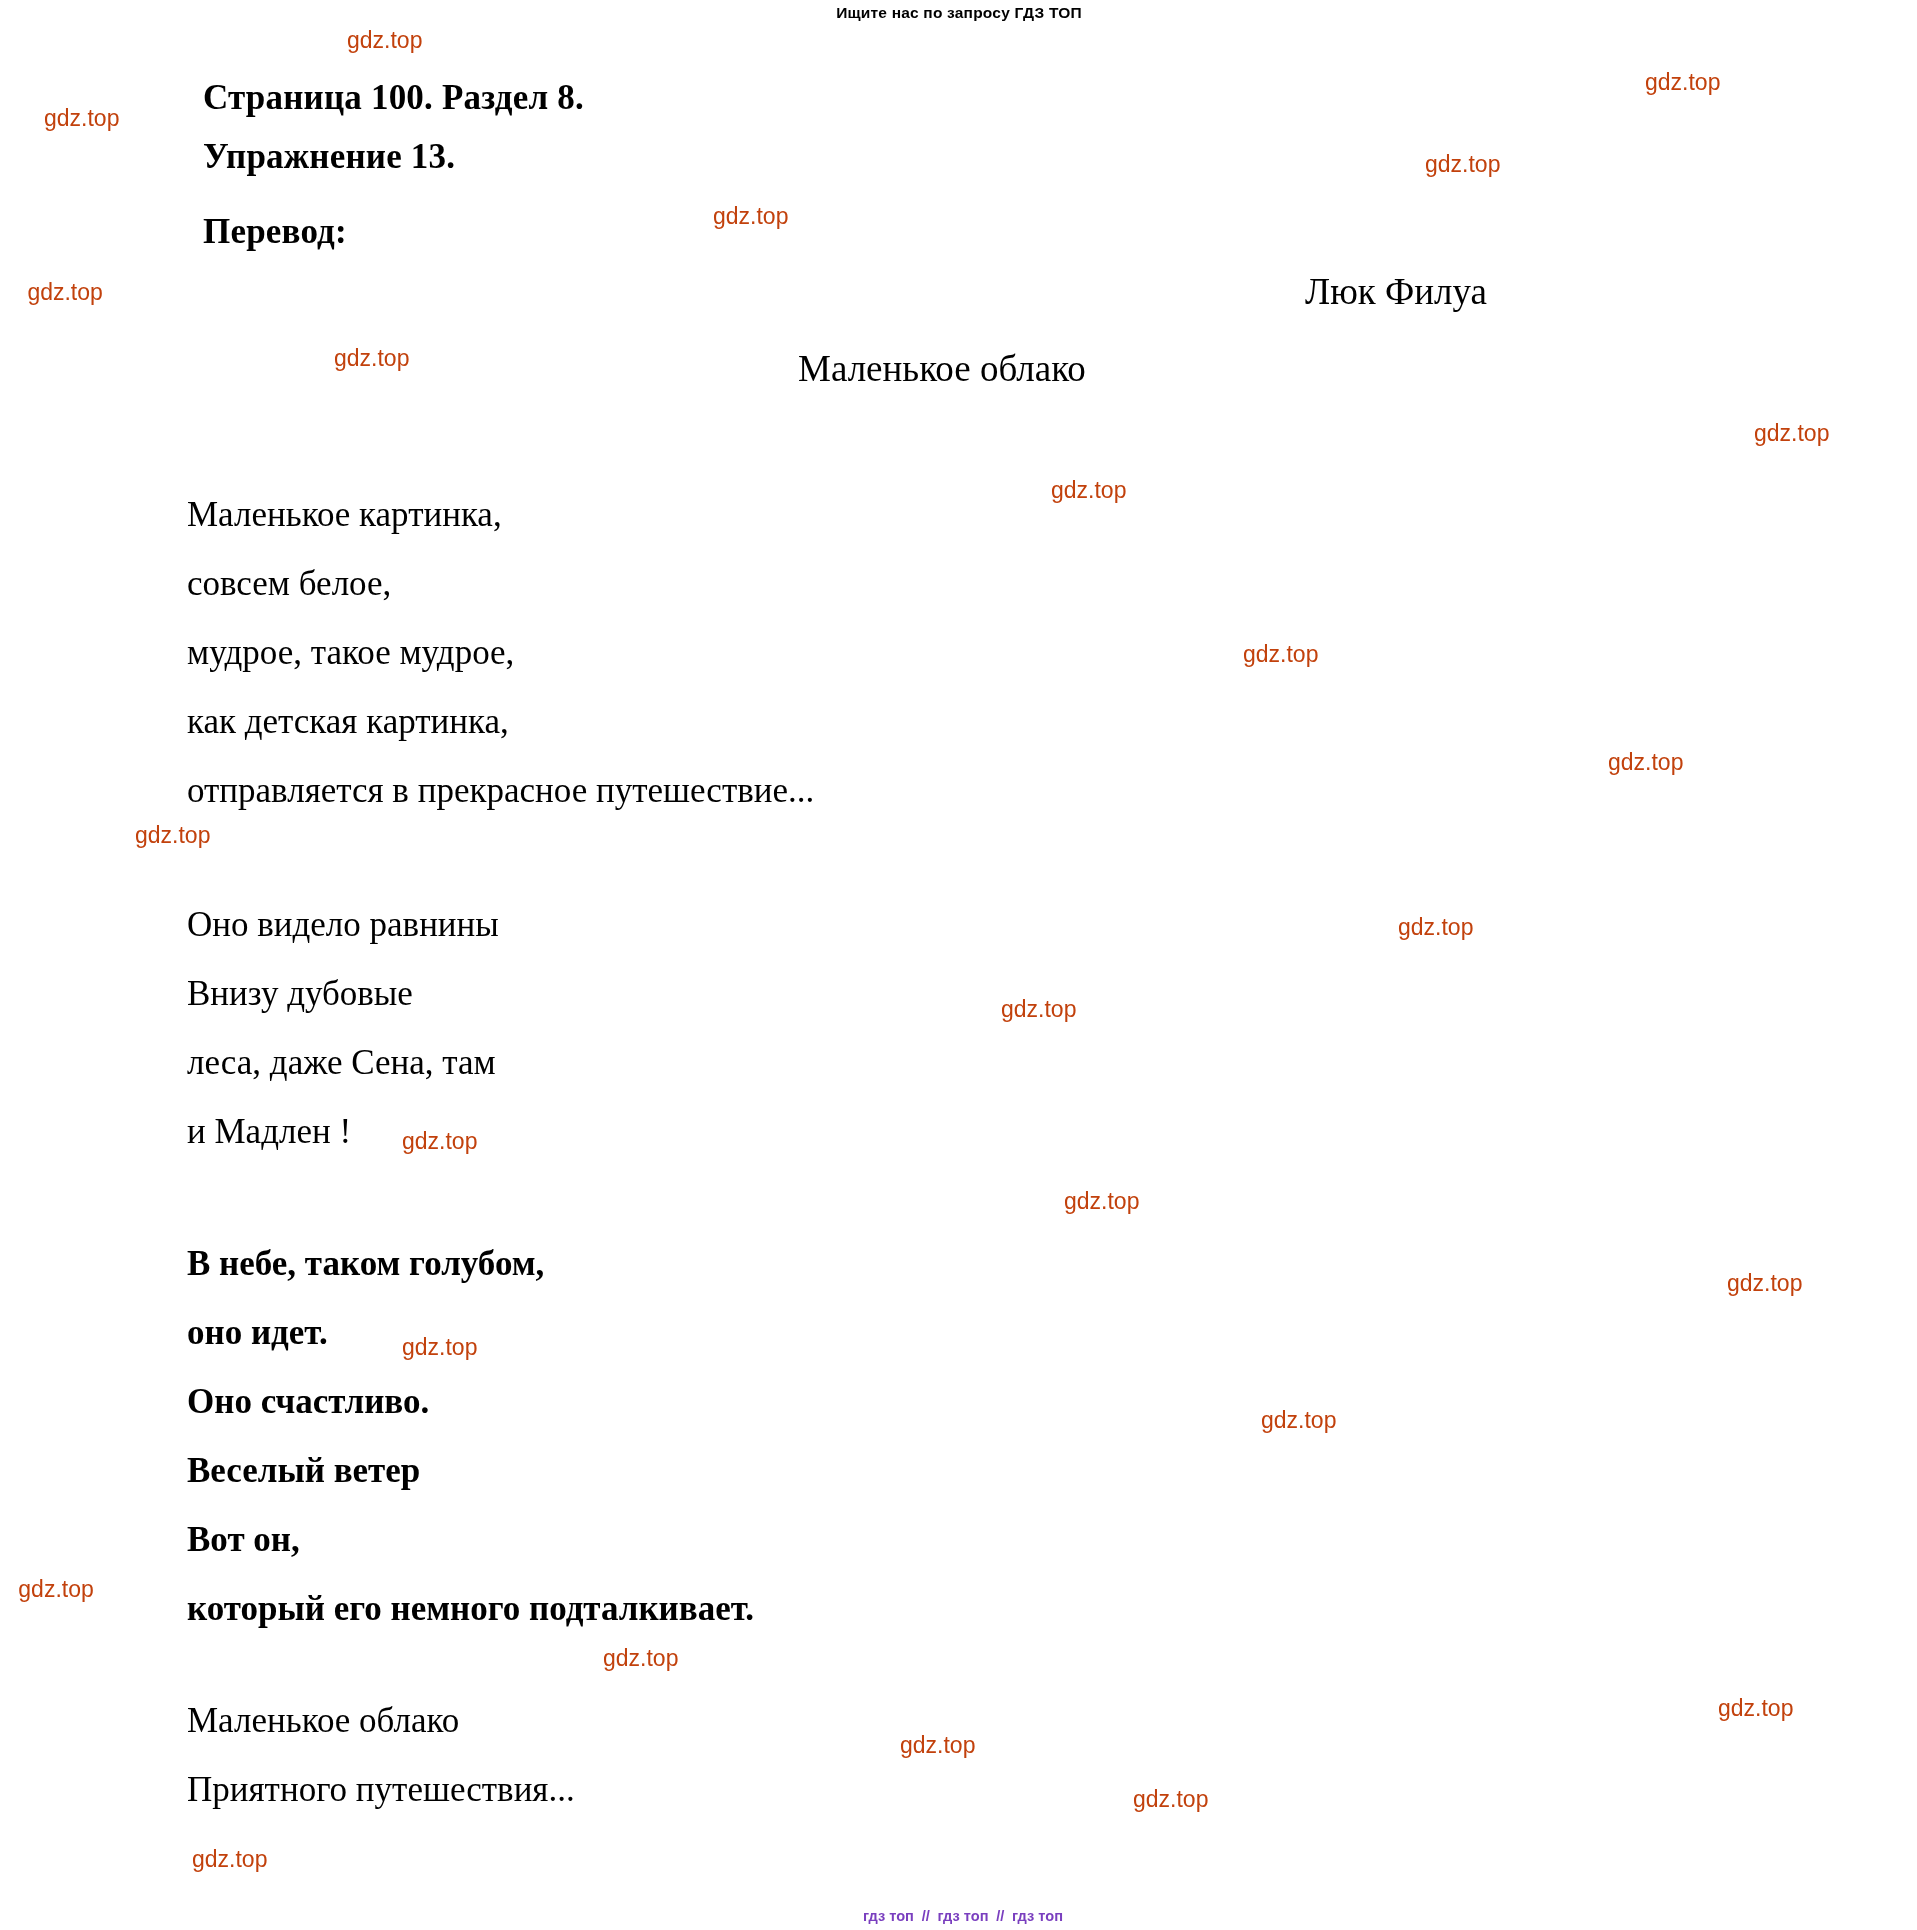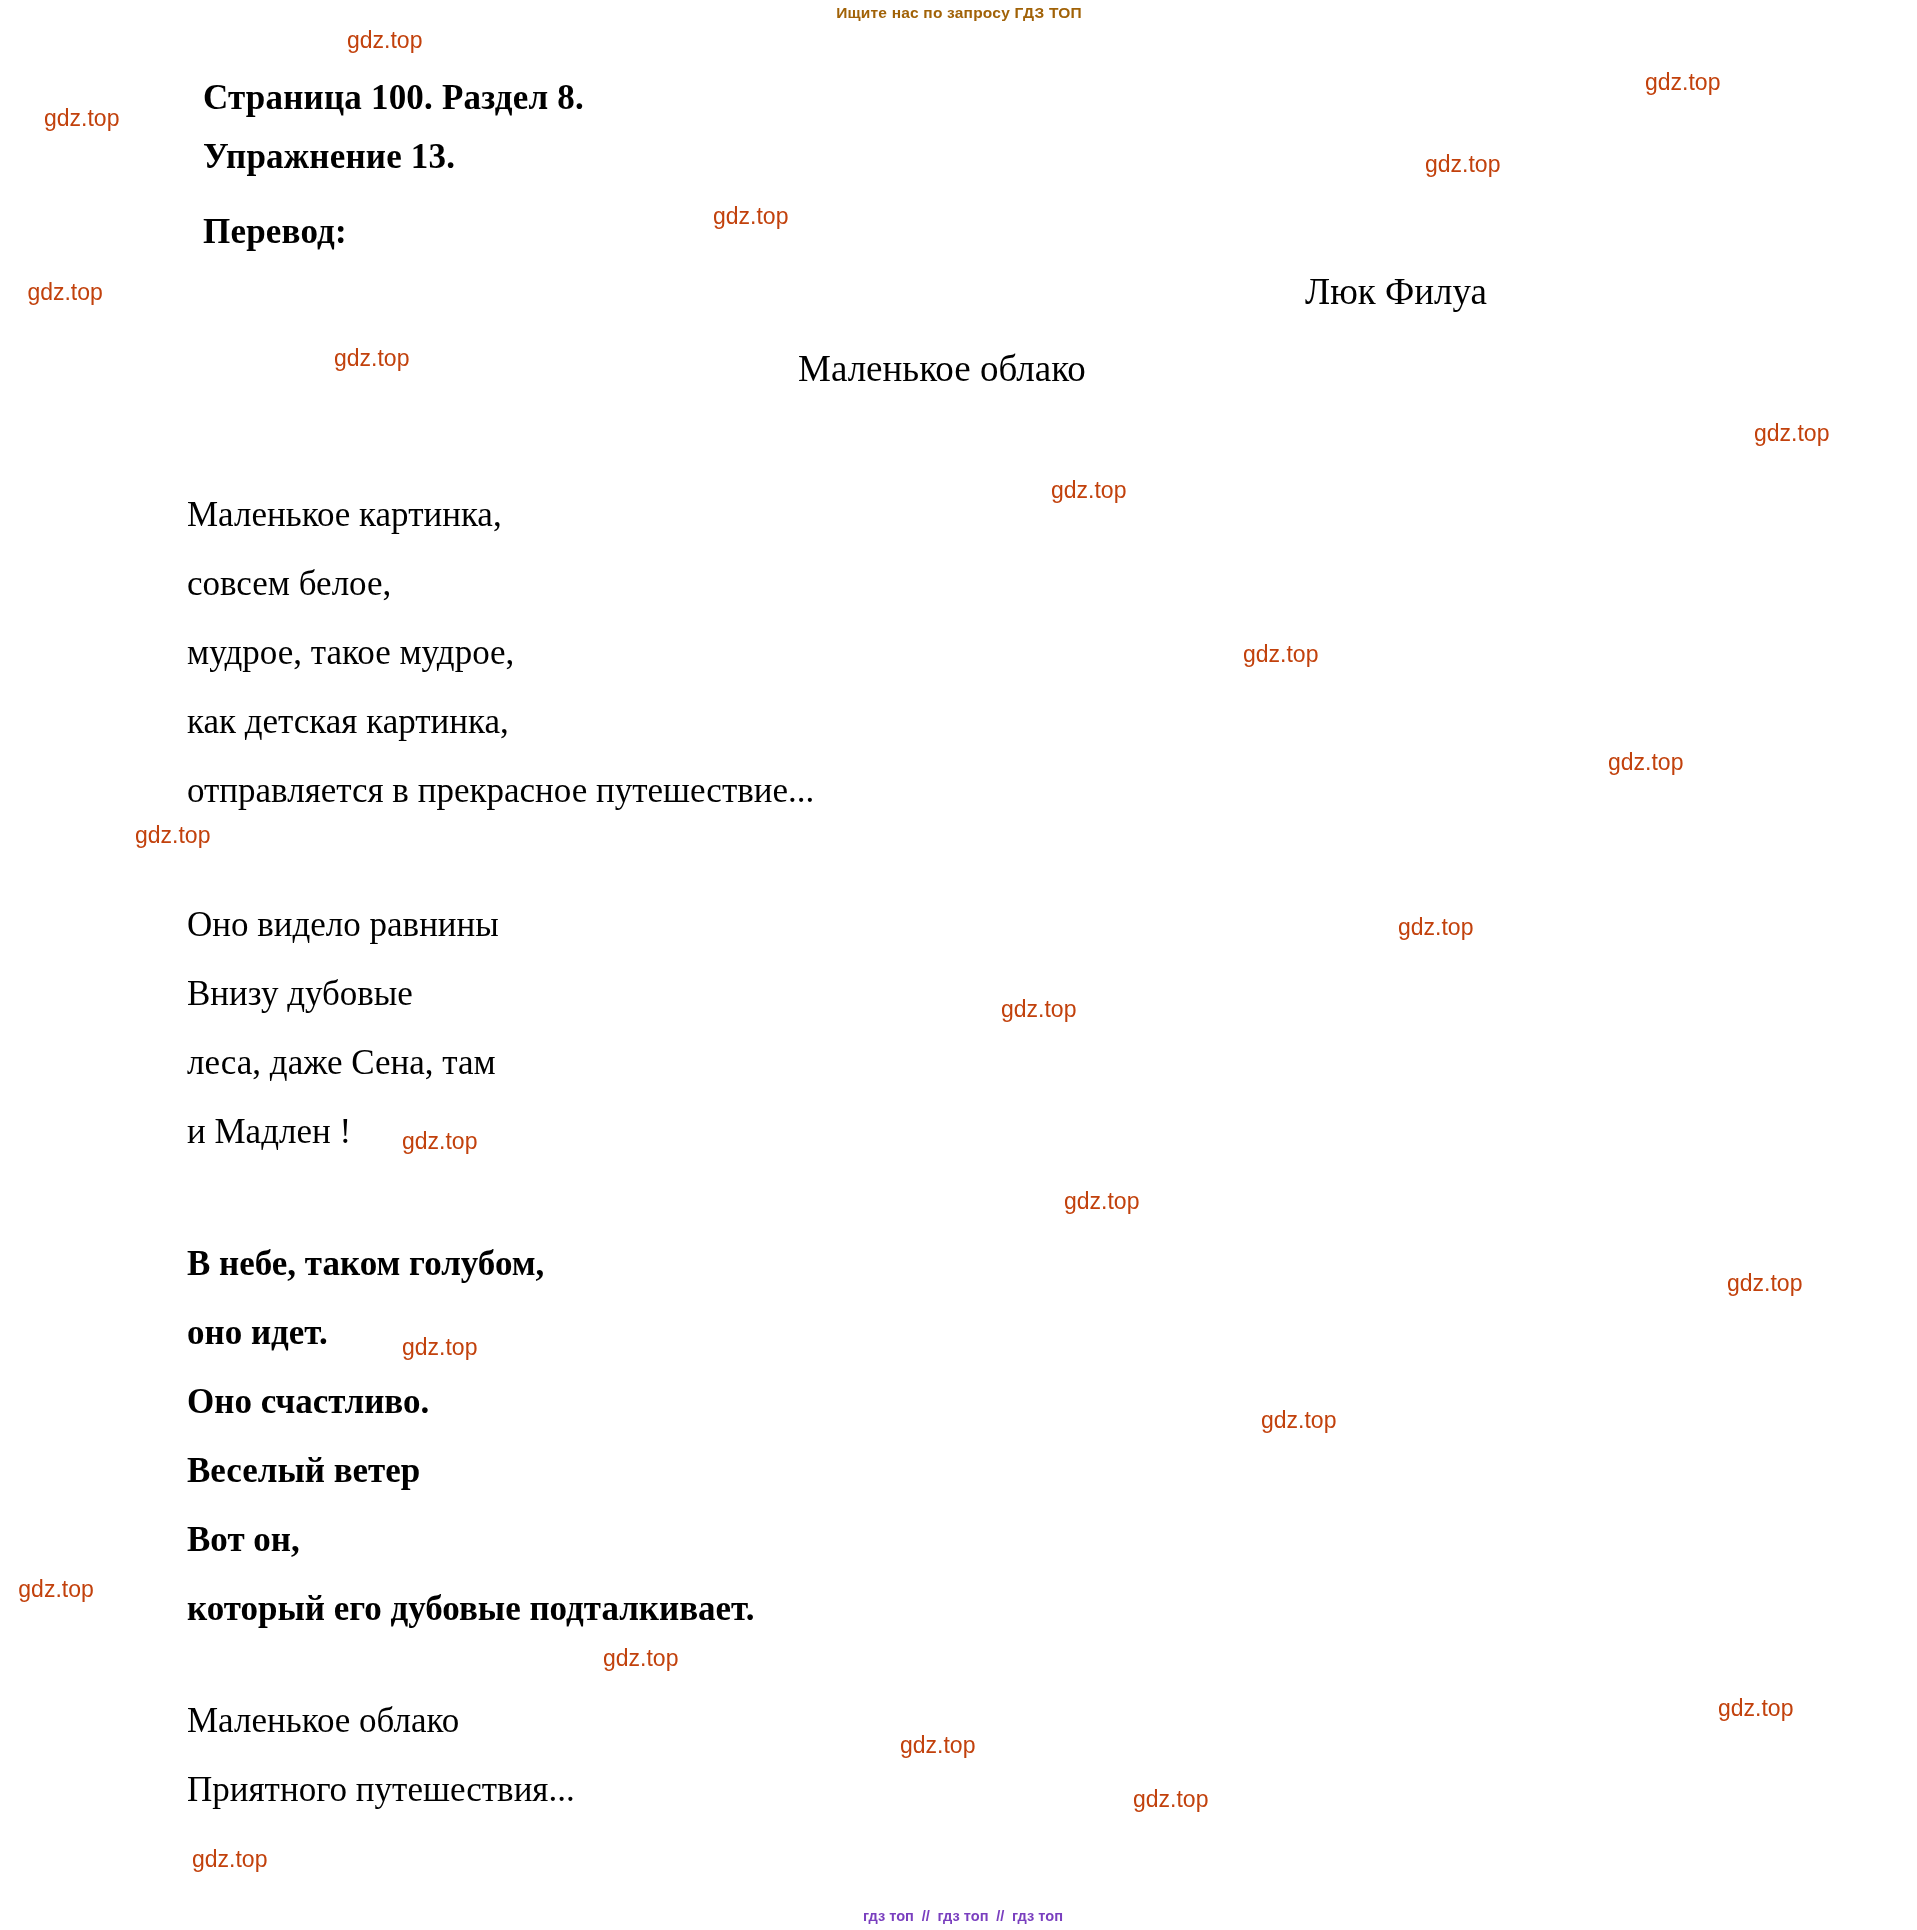--- a/index.html
+++ b/index.html
@@ -19,21 +19,21 @@
   
   .top-banner {
     position: absolute;
     top: 3.7px;
     left: 0;
     width: 100%;
     text-align: center;
     font-family: "Liberation Sans", sans-serif;
     font-size: 15.5px;
     font-weight: bold;
-    color: #a16207;
+    color: #000000;
     letter-spacing: 0.2px;
   }
   .bottom-banner {
     position: absolute;
     bottom: 7.3px;
     left: 4px;
     width: 100%;
     text-align: center;
     font-family: "Liberation Sans", sans-serif;
     font-size: 14.6px;
@@ -130,21 +130,21 @@
     <div class="line">леса, даже Сена, там</div>
     <div class="line">и Мадлен !</div>
   </div>
 
   <div class="stanza st3">
     <div class="line">В небе, таком голубом,</div>
     <div class="line">оно идет.</div>
     <div class="line">Оно счастливо.</div>
     <div class="line">Веселый ветер</div>
     <div class="line">Вот он,</div>
-    <div class="line">который его дубовые подталкивает.</div>
+    <div class="line">который его немного подталкивает.</div>
   </div>
 
   <div class="stanza st4">
     <div class="line">Маленькое облако</div>
     <div class="line">Приятного путешествия...</div>
   </div>
 </div>
 
 <div id="watermark-layer">
     <div class="wm" style="left: 347px; top: 27.4px;">gdz.top</div>

